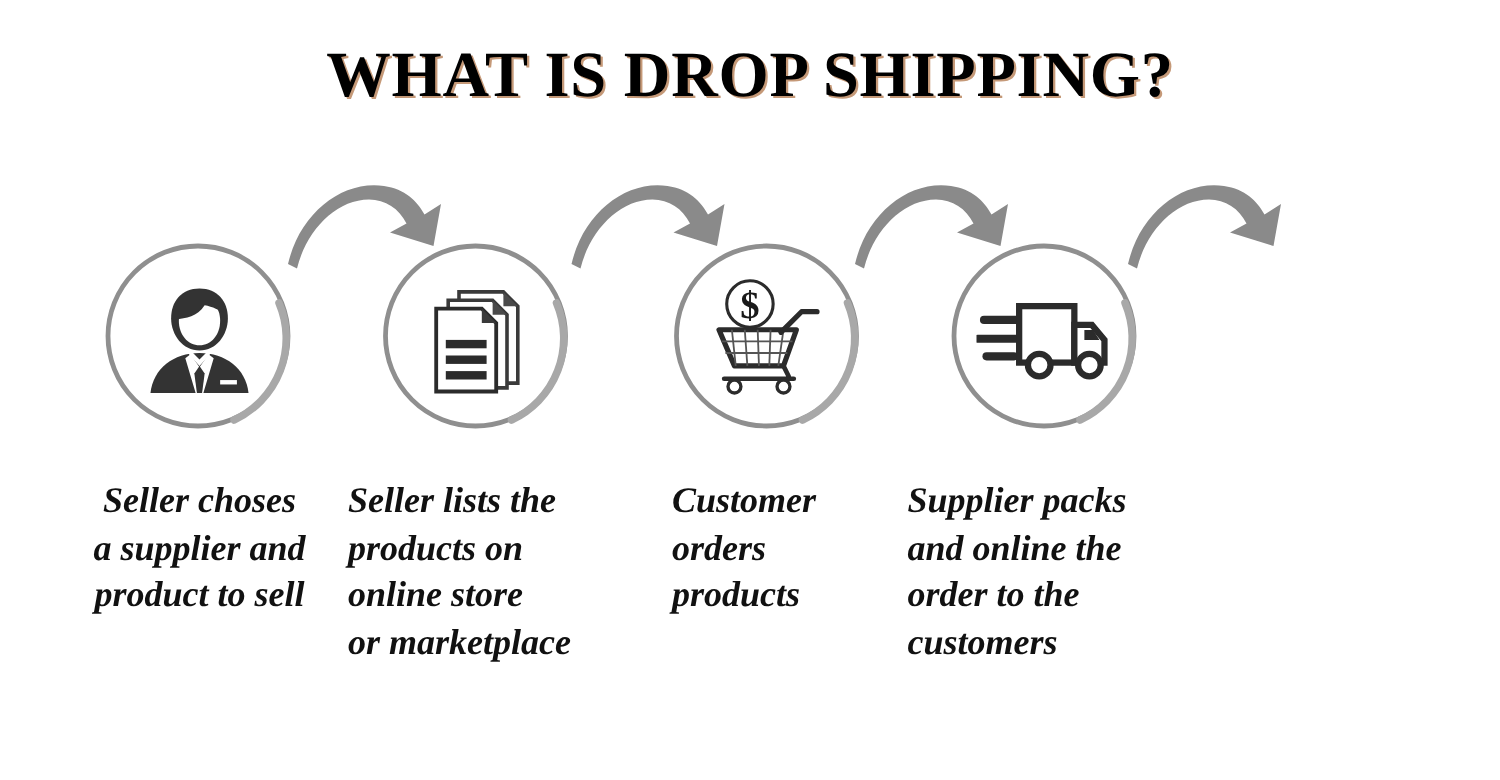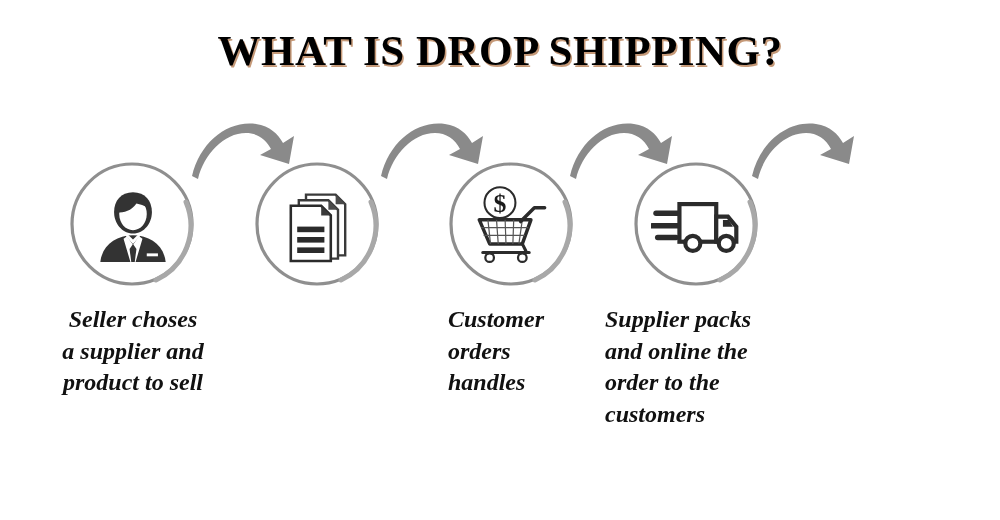--- a/index.html
+++ b/index.html
@@ -73,21 +73,21 @@
     width: 130px;
     height: 130px;
     display: flex;
     align-items: center;
     justify-content: center;
   }
   .icon-wrap svg { display: block; }
 
   
   .caption {
-    margin-top: 14px;
+    margin-top: 29px;
     font-family: "Liberation Serif", "DejaVu Serif", serif;
     font-style: italic;
     font-weight: bold;
     font-size: 24px;
     line-height: 1.32;
     color: #111111;
     text-align: center;
     white-space: pre-line;
   }
   .step-0 .caption { text-align: center; }
@@ -198,20 +198,24 @@
 
             <path fill="#ffffff" stroke="#2b2b2b" stroke-width="3.2" d="M16 26 H54 L66 38 V95 H16 Z"></path>
             <path fill="#3a3a3a" d="M54 26 L66 38 H54 Z"></path>
 
             <rect x="24" y="52" width="34" height="7" fill="#2b2b2b"></rect>
             <rect x="24" y="65" width="34" height="7" fill="#2b2b2b"></rect>
             <rect x="24" y="78" width="34" height="7" fill="#2b2b2b"></rect>
           </svg>
         </div>
       </div>
+      <div class="caption">Seller lists the
+products on
+online store
+ or marketplace</div>
     </div>
 
     <div class="step step-2">
       <div class="circle">
         <svg class="ring-main" viewBox="0 0 130 130" aria-hidden="true">
           <circle cx="64" cy="64" r="60" fill="none" stroke="#8f8f8f" stroke-width="3.2"></circle>
           <path d="M118 42 A60 60 0 0 1 88 120" fill="none" stroke="#a8a8a8" stroke-width="5" stroke-linecap="round"></path>
         </svg>
         <div class="icon-wrap">
           <svg viewBox="0 0 100 100" width="86" height="86" aria-hidden="true">
@@ -234,21 +238,21 @@
             <path fill="none" stroke="#2b2b2b" stroke-width="4" stroke-linecap="round" stroke-linejoin="round" d="M60 46 L76 30 L88 30"></path>
 
             <path fill="none" stroke="#2b2b2b" stroke-width="3.6" stroke-linecap="round" d="M16 82 H70 M62 72 L66 80"></path>
             <circle cx="24" cy="88" r="5" fill="#ffffff" stroke="#2b2b2b" stroke-width="2.6"></circle>
             <circle cx="62" cy="88" r="5" fill="#ffffff" stroke="#2b2b2b" stroke-width="2.6"></circle>
           </svg>
         </div>
       </div>
       <div class="caption">Customer
 orders
-handles</div>
+products</div>
     </div>
 
     <div class="step step-3">
       <div class="circle">
         <svg class="ring-main" viewBox="0 0 130 130" aria-hidden="true">
           <circle cx="64" cy="64" r="60" fill="none" stroke="#8f8f8f" stroke-width="3.2"></circle>
           <path d="M118 42 A60 60 0 0 1 88 120" fill="none" stroke="#a8a8a8" stroke-width="5" stroke-linecap="round"></path>
         </svg>
         <div class="icon-wrap">
           <svg viewBox="0 0 110 80" width="92" height="68" aria-hidden="true">

